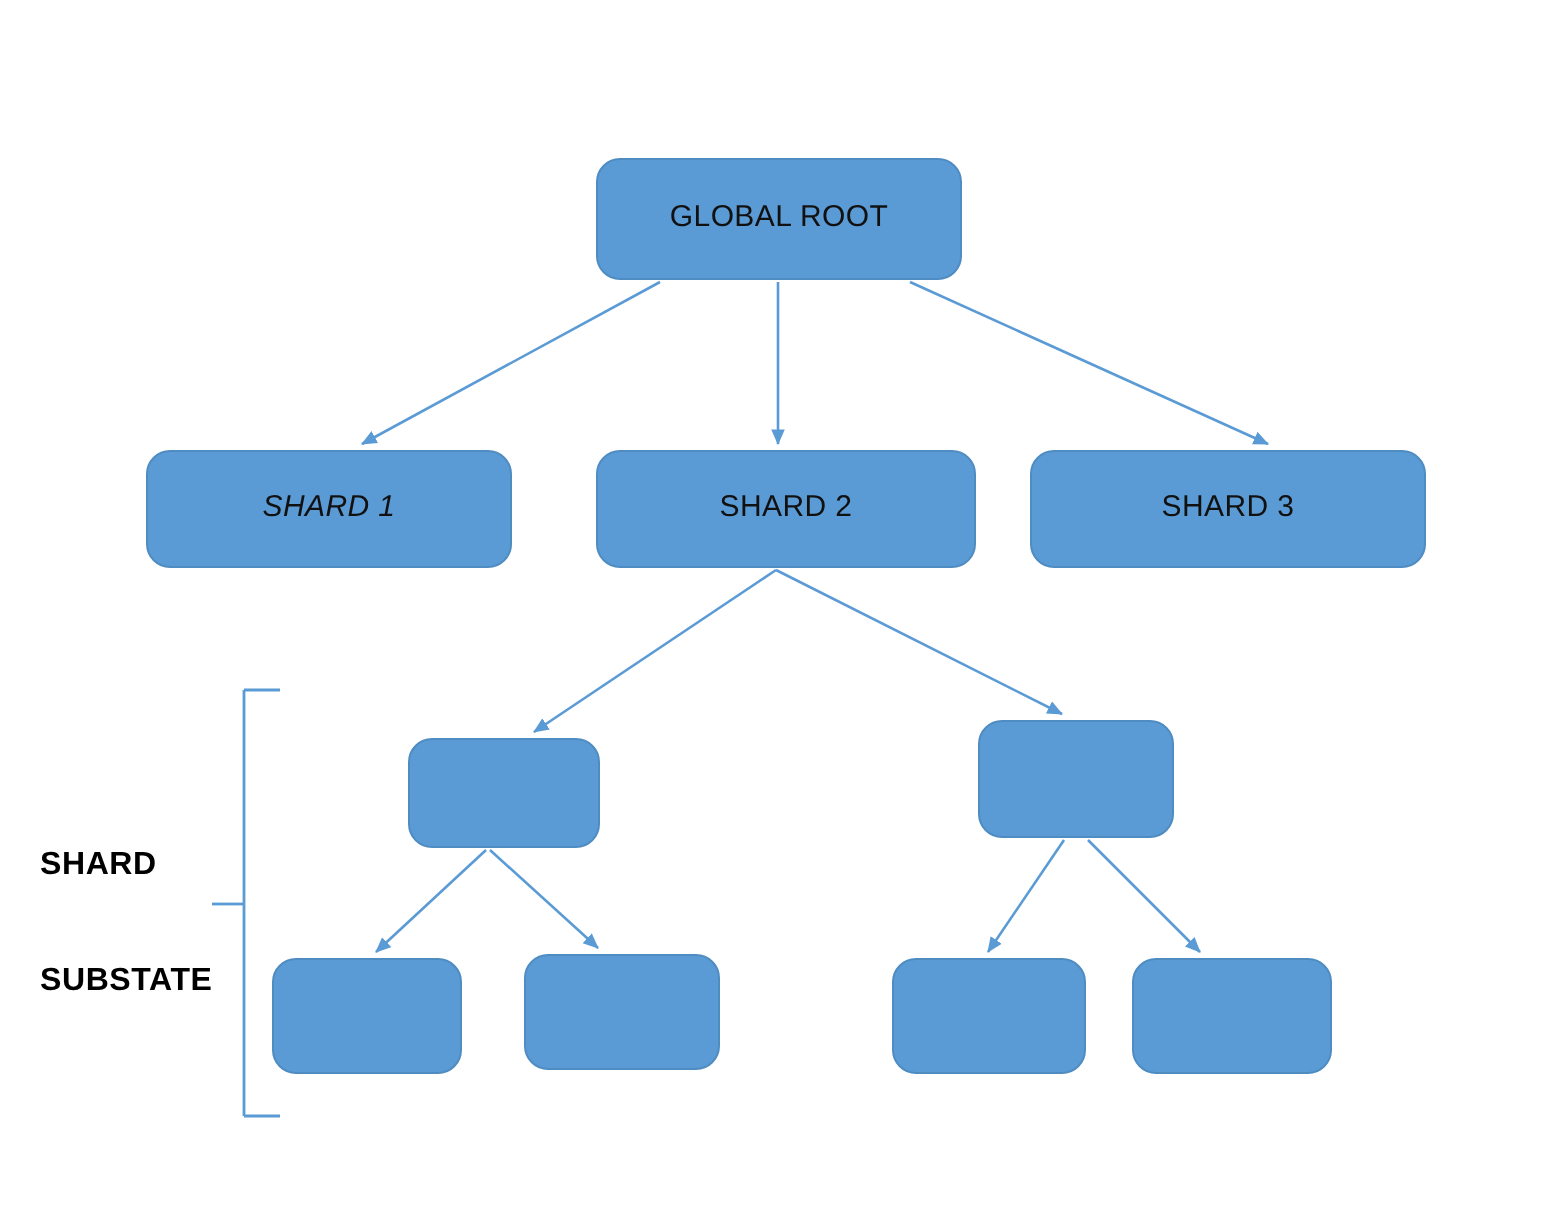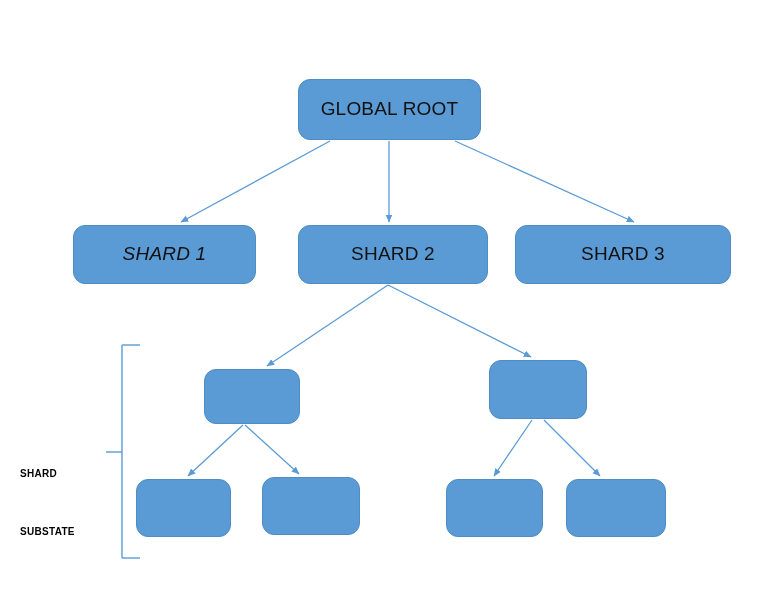--- a/index.html
+++ b/index.html
@@ -28,38 +28,37 @@
   .node {
     position: absolute;
     box-sizing: border-box;
     background: #5b9bd5;
     border: 1px solid #4e8cc2;
     border-radius: 12px;
     display: flex;
     align-items: center;
     justify-content: center;
     color: #111111;
-    font-size: 19px;
+    font-size: 15px;
     letter-spacing: 0.2px;
     font-family: "Liberation Sans", sans-serif;
   }
   .node-label {
     text-align: center;
     line-height: 1.1;
     white-space: nowrap;
   }
   .group-label {
     position: absolute;
     font-weight: bold;
-    font-size: 10px;
+    font-size: 16px;
     color: #000000;
     letter-spacing: 0.3px;
     font-family: "Liberation Sans", sans-serif;
     white-space: nowrap;
-    margin-top: 44px;
   }
 </style>
 </head>
 <body>
 
 <div id="diagram-canvas">
 
   <svg id="edge-layer" viewBox="0 0 771 606" width="771" height="606">
     <defs>
       <marker id="arrowhead" markerWidth="7" markerHeight="7" refX="5.6" refY="2.6" orient="auto" markerUnits="strokeWidth">
@@ -88,21 +87,21 @@
   <div id="nodes-layer">
       <div class="node" style="left: 298px; top: 79px; width: 183px; height: 61px; background: rgb(91, 155, 213); border-color: rgb(78, 140, 194);">
         <span class="node-label">GLOBAL ROOT</span>
       </div>
       <div class="node" style="left: 73px; top: 225px; width: 183px; height: 59px; background: rgb(91, 155, 213); border-color: rgb(78, 140, 194); font-style: italic;">
         <span class="node-label">SHARD 1</span>
       </div>
       <div class="node" style="left: 298px; top: 225px; width: 190px; height: 59px; background: rgb(91, 155, 213); border-color: rgb(78, 140, 194);">
         <span class="node-label">SHARD 2</span>
       </div>
-      <div class="node" style="left: 515px; top: 225px; width: 216px; height: 59px; background: rgb(91, 155, 213); border-color: rgb(78, 140, 194);">
+      <div class="node" style="left: 515px; top: 225px; width: 198px; height: 59px; background: rgb(91, 155, 213); border-color: rgb(78, 140, 194);">
         <span class="node-label">SHARD 3</span>
       </div>
       <div class="node" style="left: 204px; top: 369px; width: 96px; height: 55px; background: rgb(91, 155, 213); border-color: rgb(78, 140, 194);">
         <span class="node-label"></span>
       </div>
       <div class="node" style="left: 489px; top: 360px; width: 98px; height: 59px; background: rgb(91, 155, 213); border-color: rgb(78, 140, 194);">
         <span class="node-label"></span>
       </div>
       <div class="node" style="left: 136px; top: 479px; width: 95px; height: 58px; background: rgb(91, 155, 213); border-color: rgb(78, 140, 194);">
         <span class="node-label"></span>

